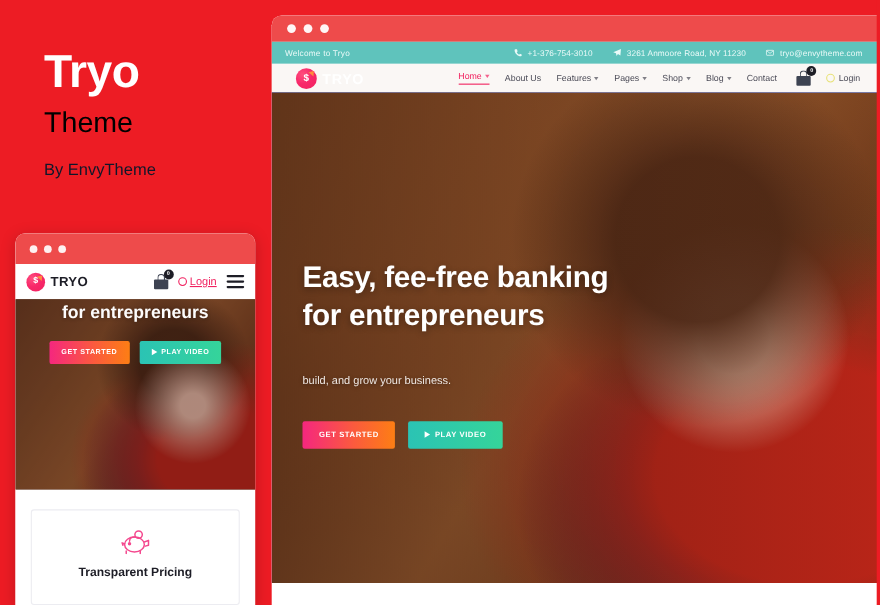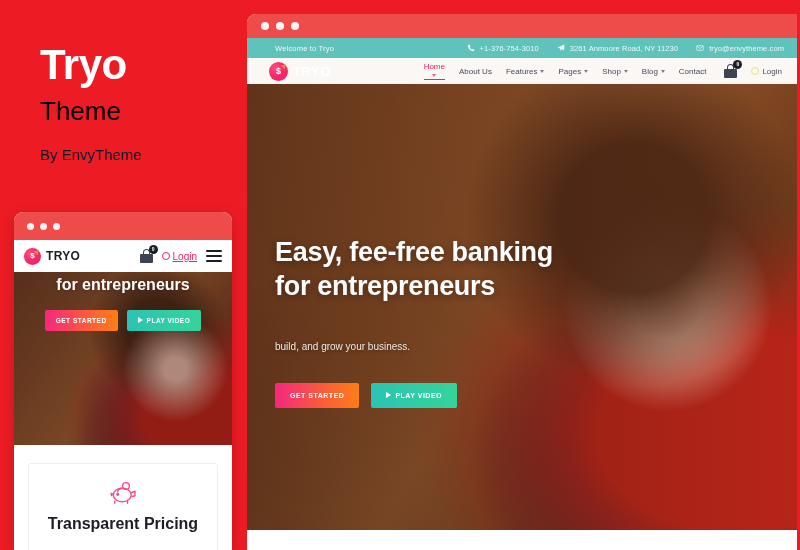--- a/index.html
+++ b/index.html
@@ -129,57 +129,57 @@
     border-left:5px solid #fff;
   }
 
   
   .mm-feature{ padding:18px 14px 0; background:#fff; }
   .mm-card{
     border:1px solid #ececf1; border-radius:3px; padding:16px 12px 14px;
     text-align:center; background:#fff;
   }
   .piggy{ width:30px; height:24px; margin:0 auto 11px; position:relative; }
-  .mm-card h3{ font-size:16px; color:#1d1d26; font-weight:bold; margin-bottom:8px; }
+  .mm-card h3{ font-size:11px; color:#1d1d26; font-weight:bold; margin-bottom:8px; }
   .mm-card p{ font-size:7.5px; color:#8d8d9a; line-height:1.75; }
 
   
   .browser{
     position:absolute; left:247px; top:14px; width:553px; height:536px;
     background:#fff; border-radius:9px 0 0 0; overflow:hidden; z-index:3;
   }
   .br-chrome{
     height:24px; background:#EE4B4B; display:flex; align-items:center;
     padding-left:14px; gap:7px;
   }
   .br-chrome .dot{ width:8px; height:8px; border-radius:50%; background:#ffffff; opacity:.95; }
 
   .topbar{
     height:20px; background:#5FC3BC; display:flex; align-items:center;
-    padding:0 16px 0 28px; color:#eafaf8; font-size:7.5px;
+    padding:0 16px 0 12px; color:#eafaf8; font-size:7.5px;
   }
   .topbar .welcome{ letter-spacing:.2px; }
   .topbar .info{ margin-left:auto; display:flex; align-items:center; gap:18px; }
   .topbar .info span{ display:flex; align-items:center; gap:5px; letter-spacing:.1px; }
   .ic{ display:inline-block; width:8px; height:8px; flex:none; }
 
   .mainnav{
     height:26px; background:#FAF7F5; display:flex; align-items:center;
     padding:0 18px 0 22px;
   }
   .nav-logo{ display:flex; align-items:center; gap:5px; }
   .nav-logo .logo-badge{ width:19px; height:19px; }
   .nav-logo .logo-badge .sym{ font-size:9px; }
   .nav-logo-text{ font-size:13px; font-weight:bold; color:#ffffff; letter-spacing:.6px; }
   .navlinks{ margin-left:auto; display:flex; align-items:center; gap:14px; }
   .navlinks a{
     font-size:8px; color:#4b4b57; text-decoration:none; display:flex;
     align-items:center; gap:3px; white-space:nowrap;
   }
-  .navlinks a.active{ color:#F1215F; border-bottom:1.2px solid #F1215F; padding-bottom:2px;flex-direction:column; }
+  .navlinks a.active{ color:#F1215F; border-bottom:1.2px solid #F1215F; padding-bottom:2px; }
   .caret{
     width:0;height:0;border-left:2.6px solid transparent;border-right:2.6px solid transparent;
     border-top:3px solid currentColor; opacity:.7;
   }
   .nav-cart{ position:relative; width:13px; height:14px; margin-left:4px; }
   .nav-login{ display:flex; align-items:center; gap:3px; color:#E8E27A; font-size:8.5px; }
   .nav-login .usr{ width:8px;height:8px;border-radius:50%;border:1.4px solid #E8E27A; }
 
   
   .br-hero{ position:relative; height:446px; overflow:hidden; background:#1d4ed8; }

